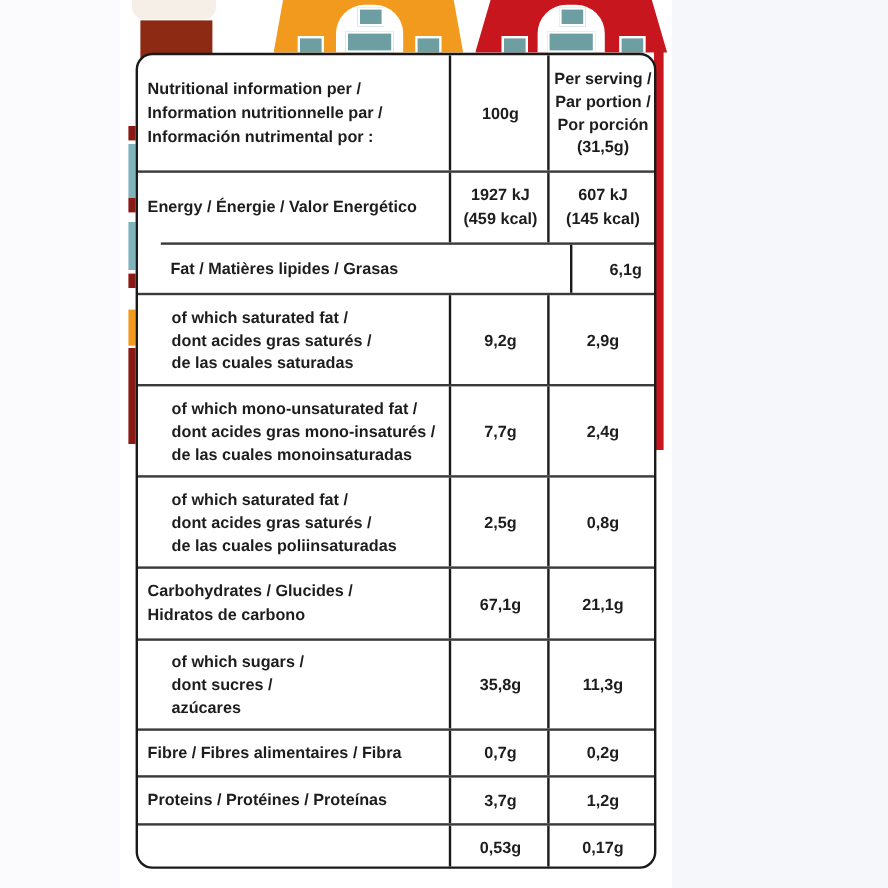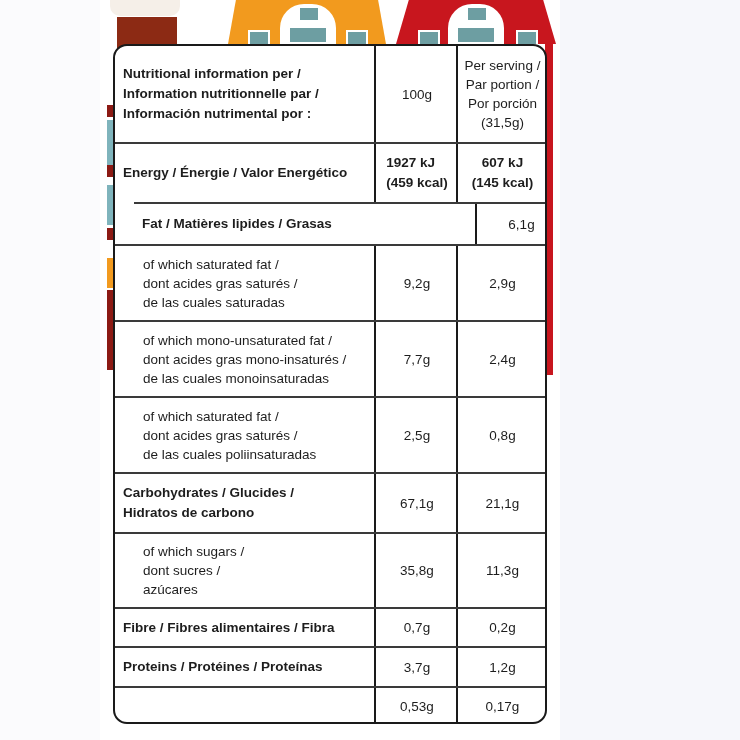--- a/index.html
+++ b/index.html
@@ -29,24 +29,24 @@
 
   .panel {
     position:absolute; left:113px; top:44px; width:430px; height:676px;
     border:2px solid #1a1a1a; border-radius:14px; background:#fff;
     overflow:hidden;
   }
   .row { position:absolute; left:0; width:430px; border-top:2px solid #3a3a3a;padding-left:40px; }
   .row.first { border-top:none; }
   .cell { position:absolute; top:0; bottom:0; display:flex; align-items:center; color:#1d1d1d; }
   .c-label { left:0; width:259px; padding-left:8px; box-sizing:border-box; }
-  .c-100 { left:259px; width:82px; justify-content:center; text-align:left; border-left:2px solid #1a1a1a; }
+  .c-100 { left:259px; width:82px; justify-content:center; text-align:center; border-left:2px solid #1a1a1a; }
   .c-serv { left:341px; width:89px; justify-content:center; text-align:center; border-left:2px solid #1a1a1a; }
   .bold { font-weight:bold; font-size:13.5px; line-height:20px; }
-  .reg { font-size:13.5px; line-height:19px; }
+  .reg { font-size:13.5px; line-height:19px;font-weight:bold; }
   .indent { padding-left:28px; }
   .lines span { display:block; }
 </style>
 </head>
 <body>
 
 <div class="bg-left"></div>
 <div class="bg-right"></div>
 
 <div class="roof-white"></div>

